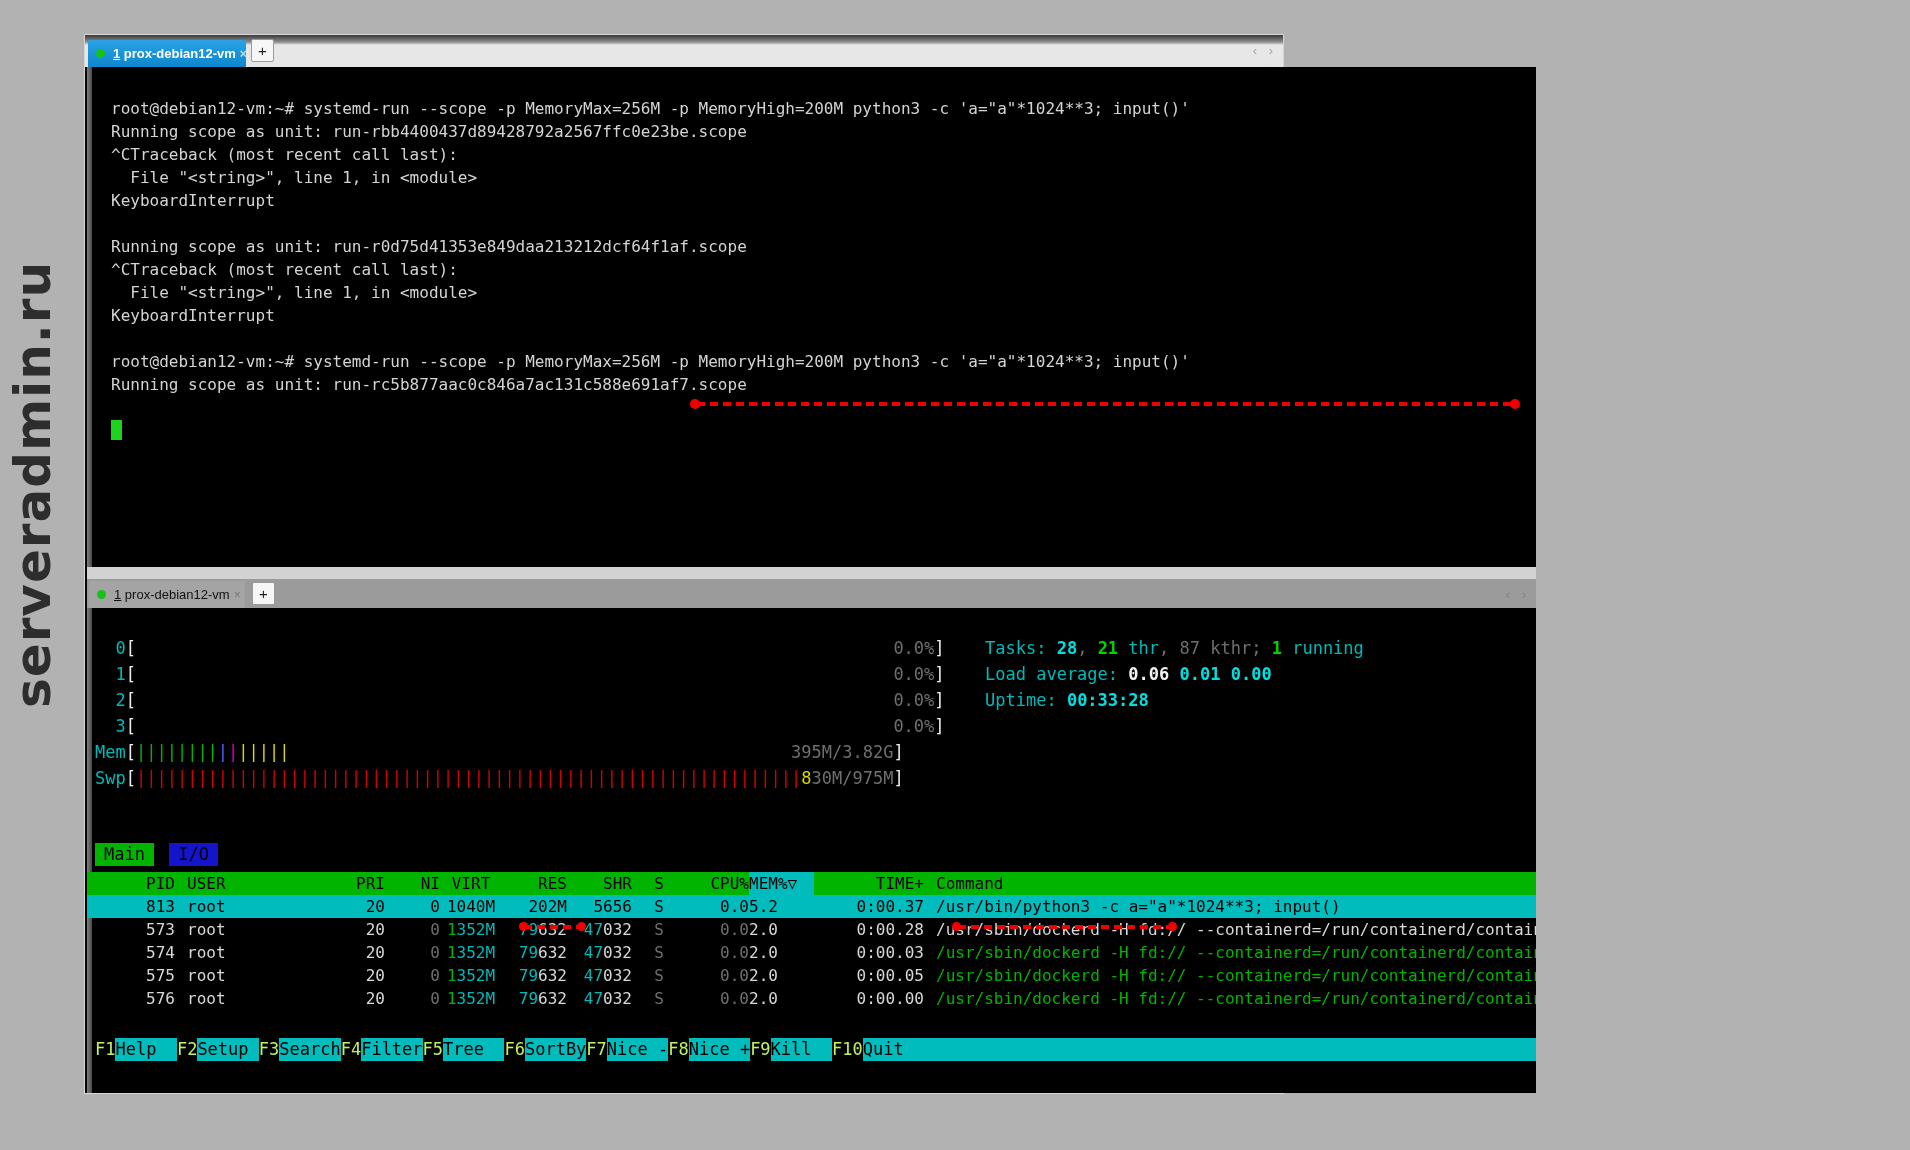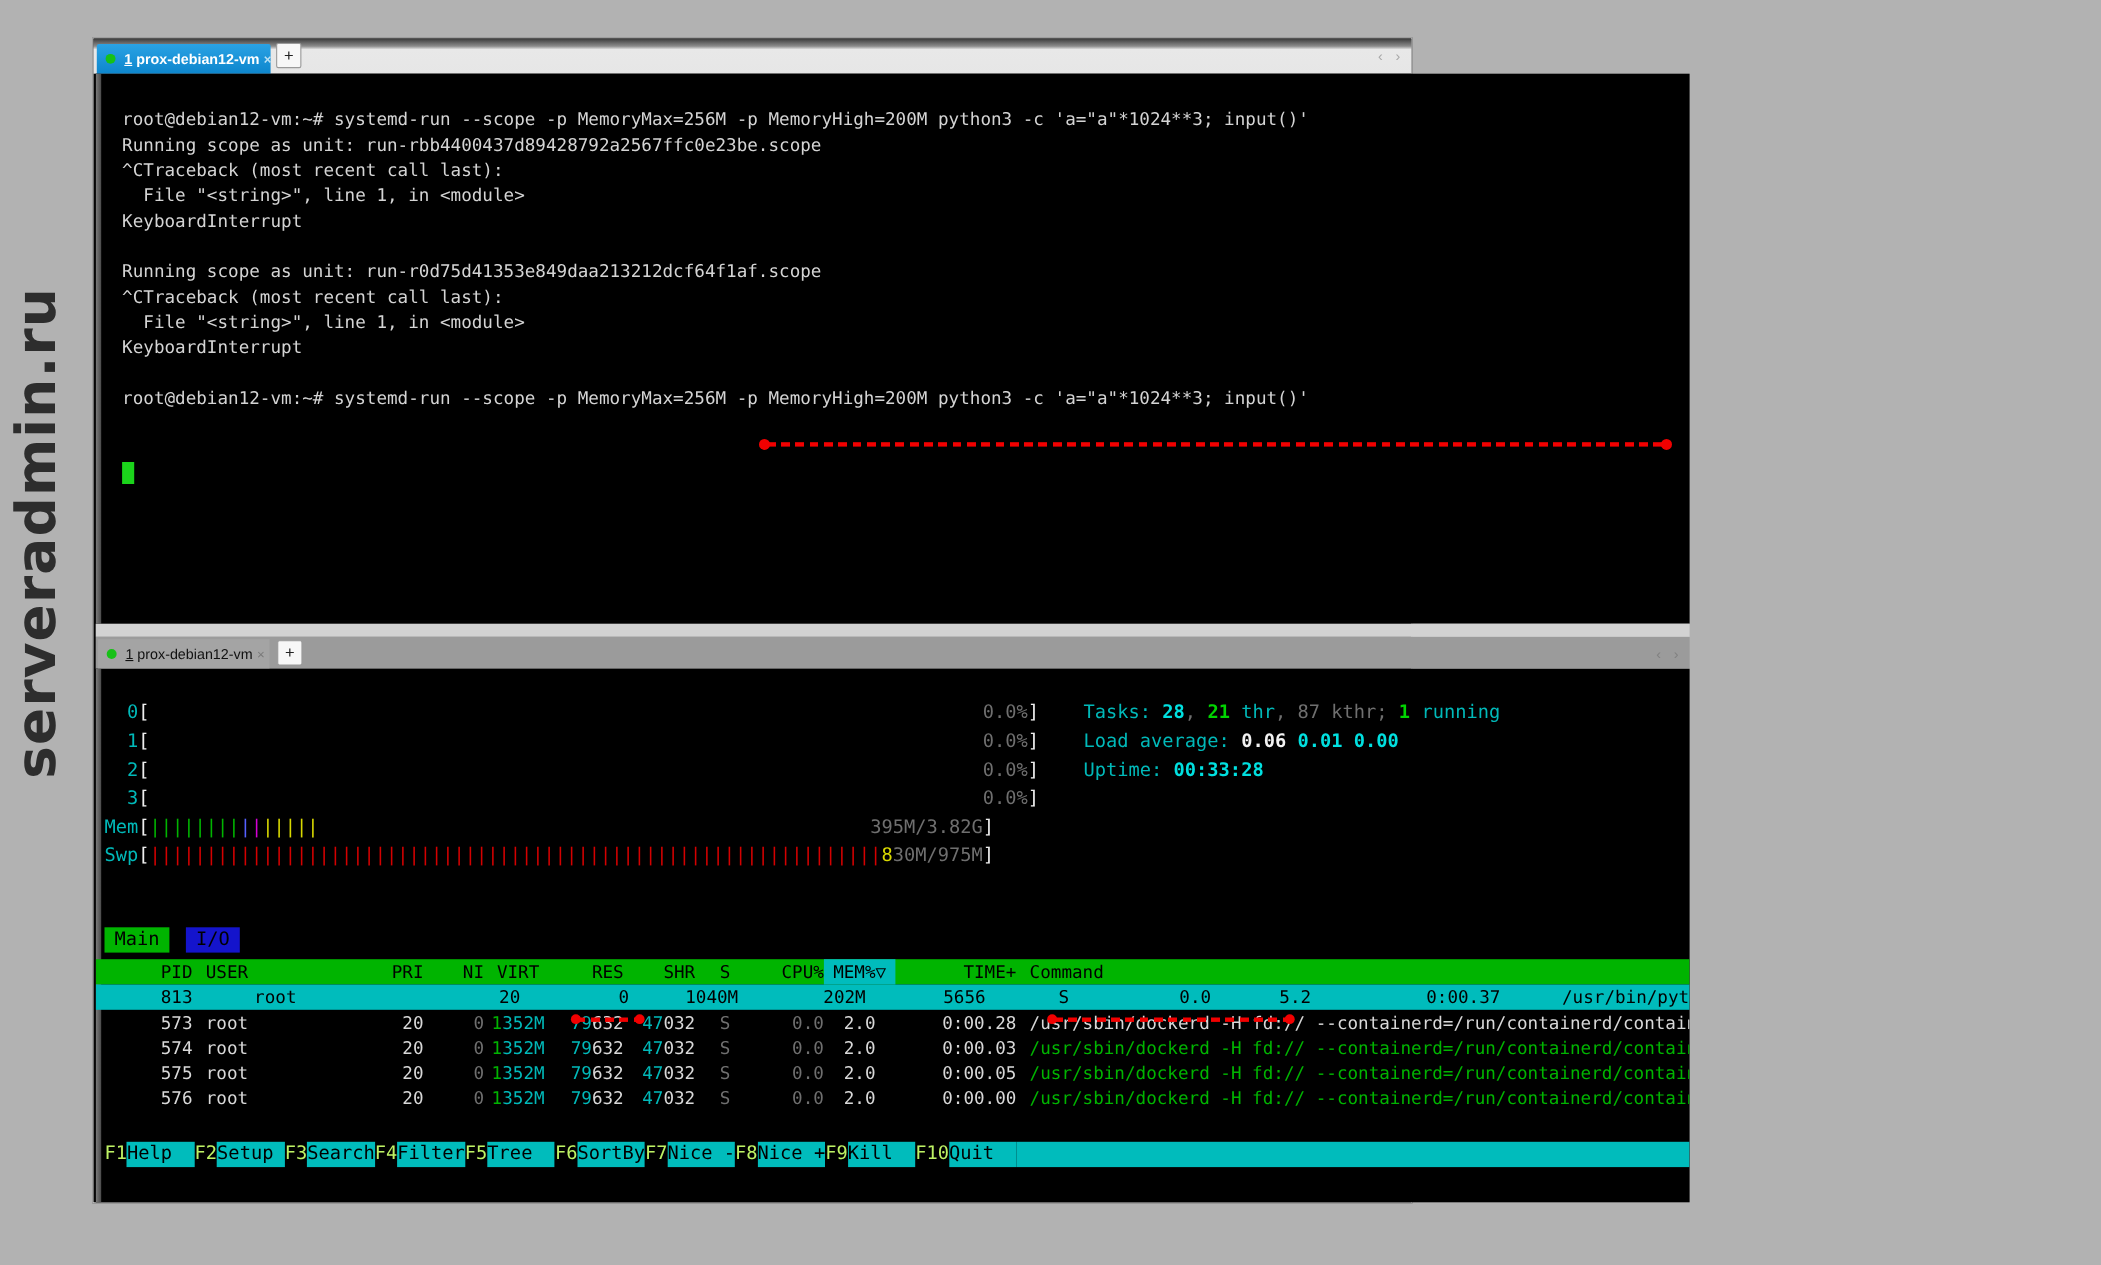--- a/index.html
+++ b/index.html
@@ -61,31 +61,31 @@
 
   .htabs { position:absolute; left:8px; top:235px; height:23px; font-size:17px; line-height:23px; }
   .htab { display:inline-block; padding:0 9px; color:#000; margin-right:5px; }
   .htab-main { background:#00b400; }
   .htab-io { background:#1414cc; }
 
   .ptable { position:absolute; left:0; top:264px; width:100%; font-size:16px; }
   .prow { display:flex; height:23px; line-height:23px; padding-left:8px; white-space:pre; }
   .phead { background:#00b400; color:#000; }
   .phead .hl { background:#00bcbc; }
-  .sel { background:#00bcbc;gap:44px; }
+  .sel { background:#00bcbc; }
   .col-pid{width:80px;text-align:right}
   .col-user{width:110px;padding-left:12px}
   .col-pri{width:100px;text-align:right}
   .col-ni{width:55px;text-align:right}
   .col-virt{width:62px;text-align:center}
   .col-res{width:65px;text-align:right}
   .col-shr{width:65px;text-align:right}
   .col-s{width:32px;text-align:right}
   .col-cpu{width:85px;text-align:right}
-  .col-mem{width:65px;text-align:center}
+  .col-mem{width:65px;text-align:left}
   .col-time{width:110px;text-align:right}
   .col-cmd{flex:1;padding-left:12px;overflow:hidden}
 
   .fnbar { position:absolute; left:0; top:430px; width:100%; height:23px; display:flex;
            font-size:17px; line-height:23px; padding-left:8px; }
   .fk { color:#bef264; white-space:pre; }
   .fl { background:#00bcbc; color:#000000; width:6ch; white-space:pre; }
   .ffill { flex:1; background:#00bcbc; }
 
   
@@ -127,20 +127,21 @@
         <div class="tline">^CTraceback (most recent call last):</div>
         <div class="tline">  File "&lt;string&gt;", line 1, in &lt;module&gt;</div>
         <div class="tline">KeyboardInterrupt</div>
         <div class="tline"></div>
         <div class="tline">Running scope as unit: run-r0d75d41353e849daa213212dcf64f1af.scope</div>
         <div class="tline">^CTraceback (most recent call last):</div>
         <div class="tline">  File "&lt;string&gt;", line 1, in &lt;module&gt;</div>
         <div class="tline">KeyboardInterrupt</div>
         <div class="tline"></div>
         <div class="tline">root@debian12-vm:~# systemd-run --scope -p MemoryMax=256M -p MemoryHigh=200M python3 -c 'a="a"*1024**3; input()'</div>
+        <div class="tline">Running scope as unit: run-rc5b877aac0c846a7ac131c588e691af7.scope</div>
       </div>
     <div class="cursor"></div>
   </div>
 
   <div class="divider"></div>
 
   <div class="tabbar-bottom">
     <div class="tab-gray">
       <span class="dot"></span>
       <span class="tlabel"><u>1</u><span> prox-debian12-vm</span></span>

